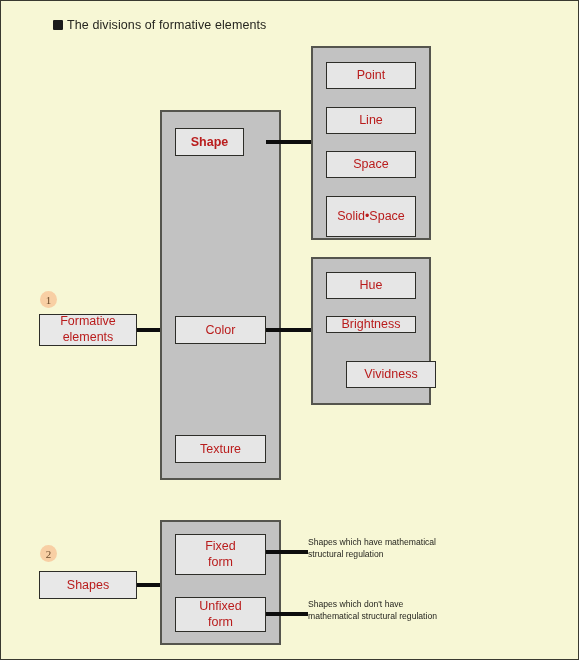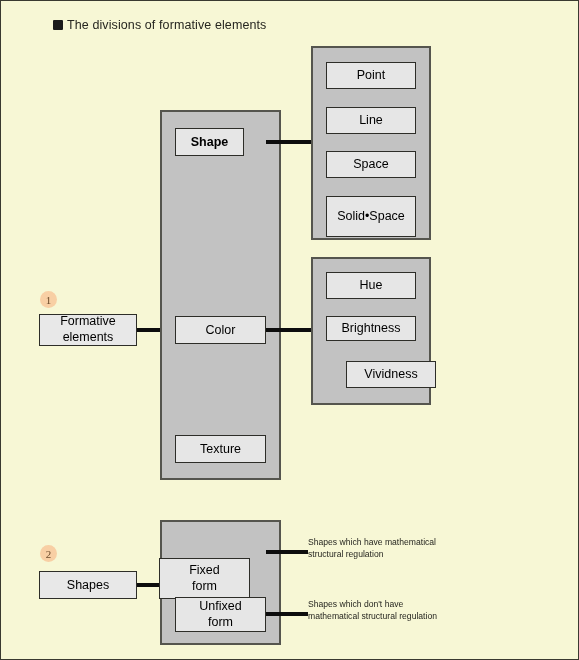--- a/index.html
+++ b/index.html
@@ -54,21 +54,21 @@
   
   .node {
     position: absolute;
     background: #e6e6e6;
     border: 1.5px solid #2d2d28;
     display: flex;
     align-items: center;
     justify-content: center;
     text-align: center;
     font-size: 12.5px;
-    color: #000000;
+    color: #b91c1c;
     line-height: 1.15;
   }
   .node.two-line { line-height: 1.25; }
   .node-label { display: block; padding: 0 2px; }
 
   
   .node.root { background: #e8e8e8; }
 
   
   .conn {
@@ -148,38 +148,38 @@
     <span class="node-label">Space</span>
   </div>
   <div class="node" style="left:325px; top:195px; width:90px; height:41px;">
     <span class="node-label">Solid•Space</span>
   </div>
 
   <div class="panel" style="left:310px; top:256px; width:120px; height:148px;"></div>
   <div class="node" style="left:325px; top:271px; width:90px; height:27px;">
     <span class="node-label">Hue</span>
   </div>
-  <div class="node" style="left:325px; top:315px; width:90px; height:25px;text-align:center;">
+  <div class="node" style="left:325px; top:315px; width:90px; height:17px;text-align:center;">
     <span class="node-label">Brightness</span>
   </div>
   <div class="node" style="left:325px; top:360px; width:90px; height:27px;margin-left:20px;">
     <span class="node-label">Vividness</span>
   </div>
 
   <div class="badge" style="left:39px; top:544px;">2</div>
 
   <div class="node root" style="left:38px; top:570px; width:98px; height:28px;">
     <span class="node-label">Shapes</span>
   </div>
 
   <div class="conn" style="left:136px; top:582px; width:26px;"></div>
 
   <div class="panel" style="left:159px; top:519px; width:121px; height:125px;"></div>
 
-  <div class="node two-line" style="left:158px; top:533px; width:91px; height:41px; flex-direction:column;margin-top:24px;">
+  <div class="node two-line" style="left:174px; top:533px; width:91px; height:41px; flex-direction:column;">
     <span class="node-label">Fixed</span>
     <span class="node-label">form</span>
   </div>
 
   <div class="node two-line" style="left:174px; top:596px; width:91px; height:35px; flex-direction:column;">
     <span class="node-label">Unfixed</span>
     <span class="node-label">form</span>
   </div>
 
   <div class="conn" style="left:265px; top:549px; width:42px;"></div>

